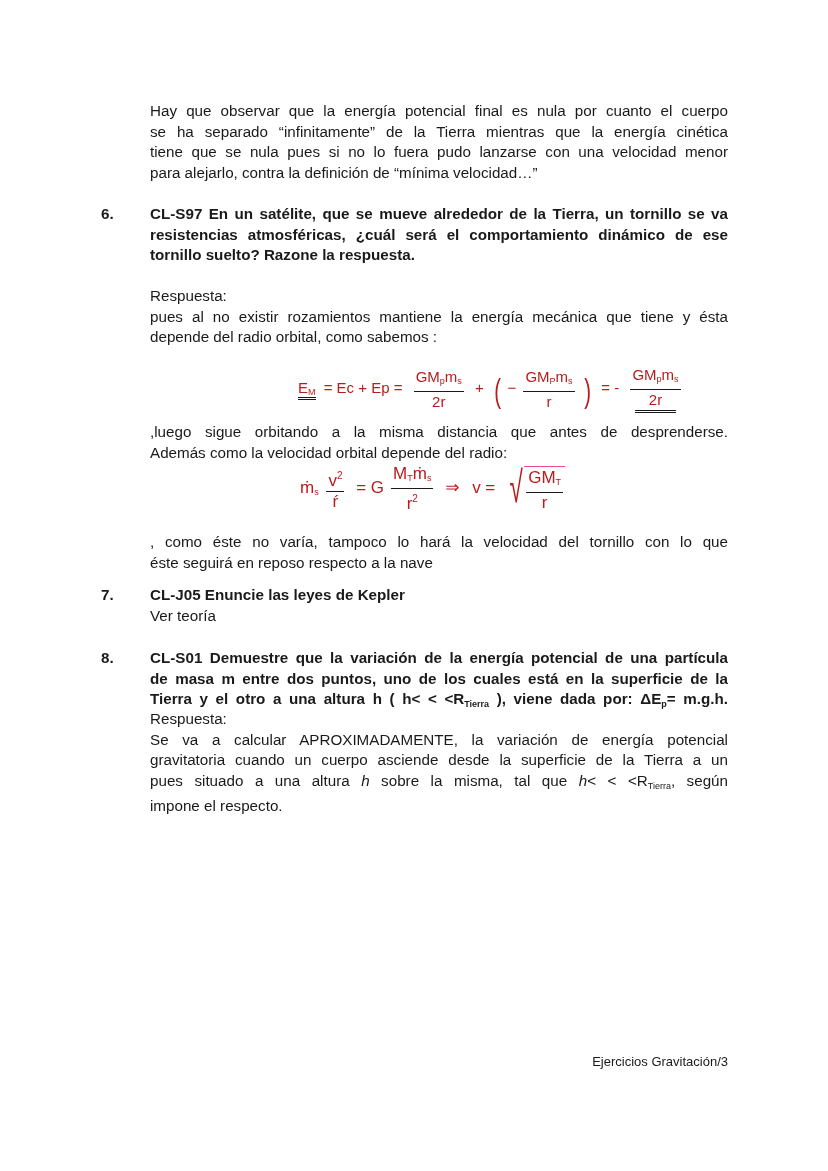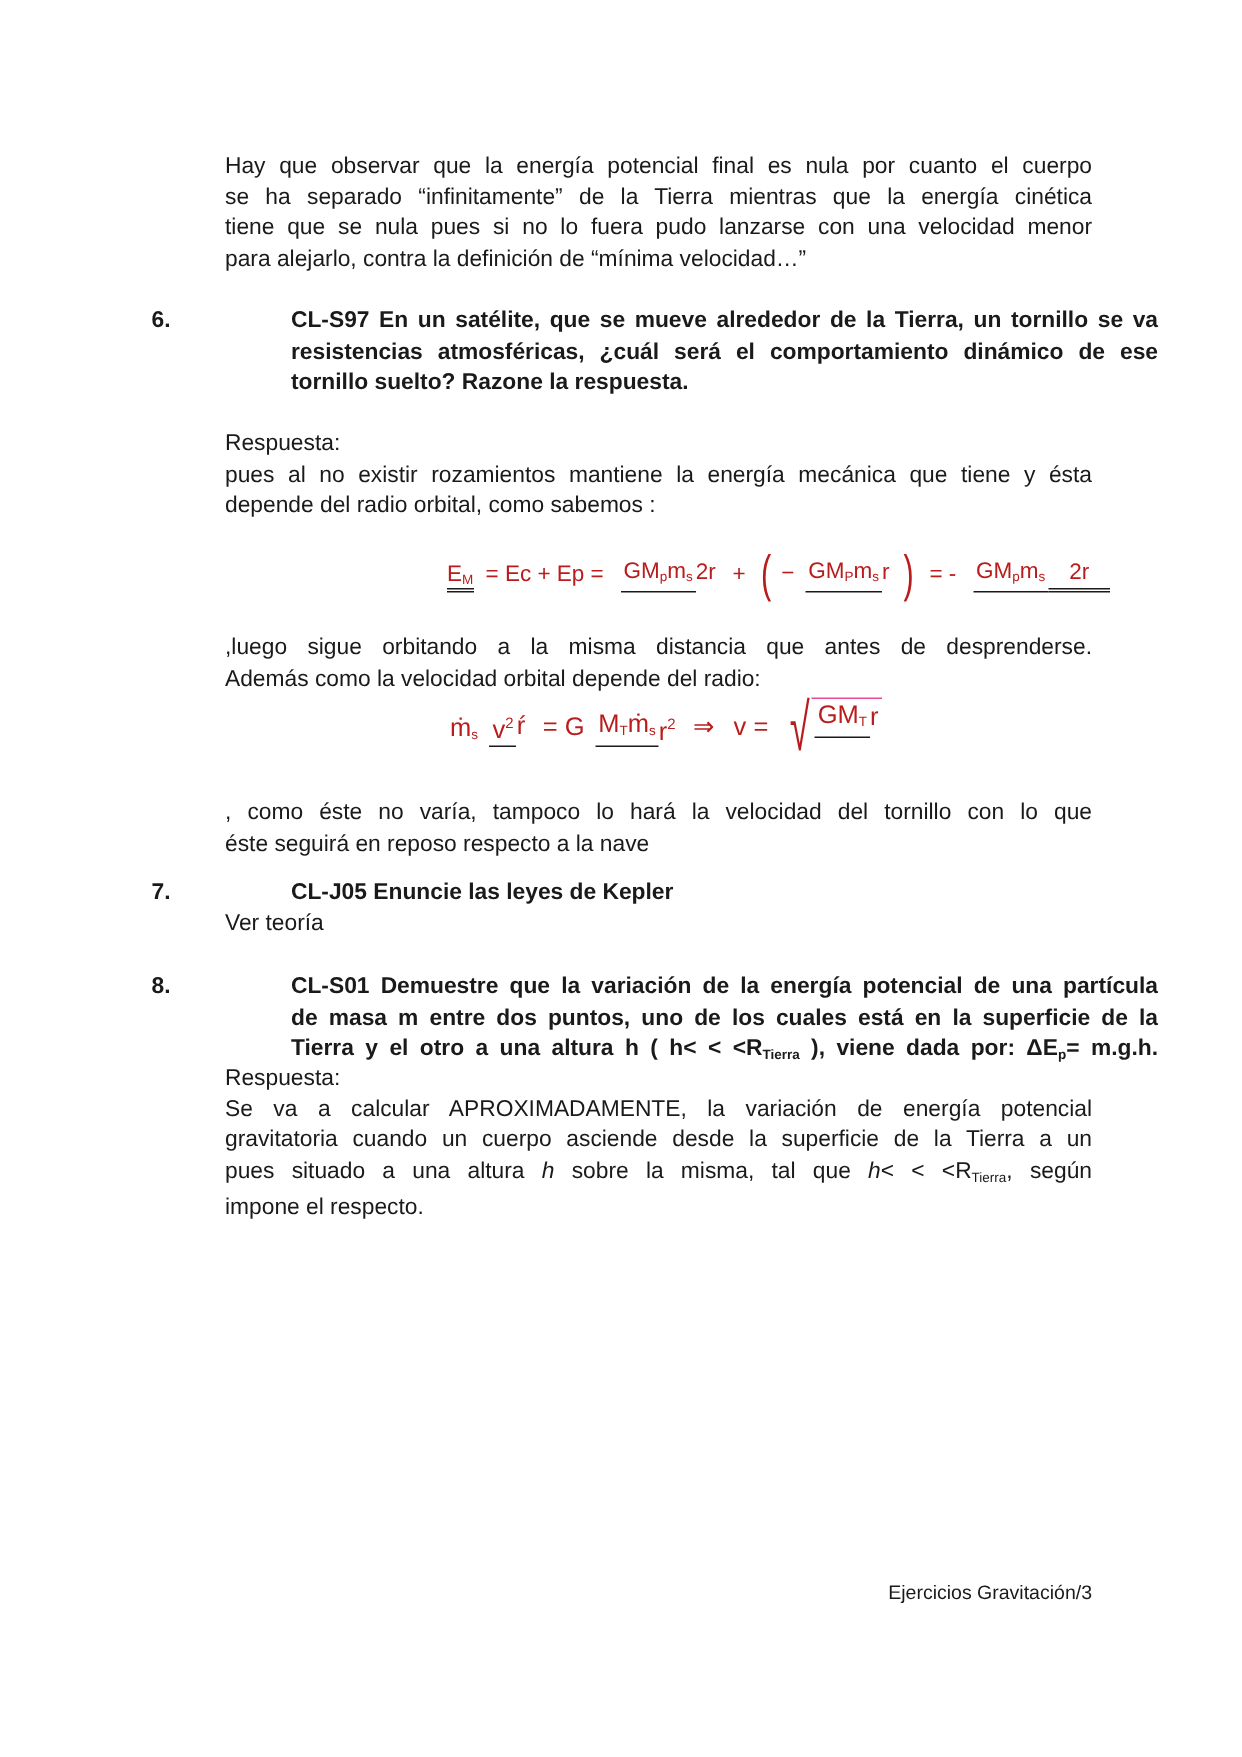--- a/index.html
+++ b/index.html
@@ -4,23 +4,23 @@
 <style>
   html, body { margin: 0; padding: 0; background: #ffffff; }
   body { width: 828px; height: 1171px; position: relative; overflow: hidden;
          font-family: "Liberation Sans", sans-serif; color: #1a1a1a; }
   .page { position: absolute; left: 0; top: 0; width: 828px; height: 950px; }
   .para { position: absolute; left: 150px; width: 578px; font-size: 15.2px; line-height: 20.5px;
           text-align: justify; }
   .line { display: block; text-align: justify; text-align-last: justify; white-space: nowrap; }
   .line.end { text-align-last: left; }
   .num { position: absolute; left: 101px; font-weight: bold; font-size: 15.2px; line-height: 20.5px; }
-  .bold { font-weight: bold; margin-left: 44px; }
+  .bold { font-weight: bold; }
   .formula { position: absolute; font-family: "Liberation Sans", sans-serif; font-size: 15px; color: #b91c1c; }
-  .frac { display: inline-flex; flex-direction: row; vertical-align: middle; margin: 0 3px; }
+  .frac { display: inline-flex; flex-direction: column; align-items: center; vertical-align: middle; margin: 0 3px; }
   .frac .n { padding: 0 2px 1px; border-bottom: 1px solid #1a1a1a; line-height: 18px; }
   .frac .d { line-height: 18px; padding-top: 1px; }
   sub { font-size: 9px; vertical-align: -2px; }
   sup { font-size: 10px; vertical-align: 7px; }
   .dbl { border-bottom: 3px double #1a1a1a; padding-bottom: 1px; }
   .paren { font-size: 34px; font-weight: 100; vertical-align: middle; line-height: 1; transform: scaleX(0.6); display: inline-block; }
   .op { margin: 0 4px; }
   .sqrt { display: inline-flex; align-items: stretch; vertical-align: middle; }
   .sqrt .rad { font-size: 44px; line-height: 42px; transform: scaleX(0.55); display: inline-block; margin-right: -4px; }
   .sqrt .body { border-top: 1px solid #ec4899; padding: 2px 2px 0; }

